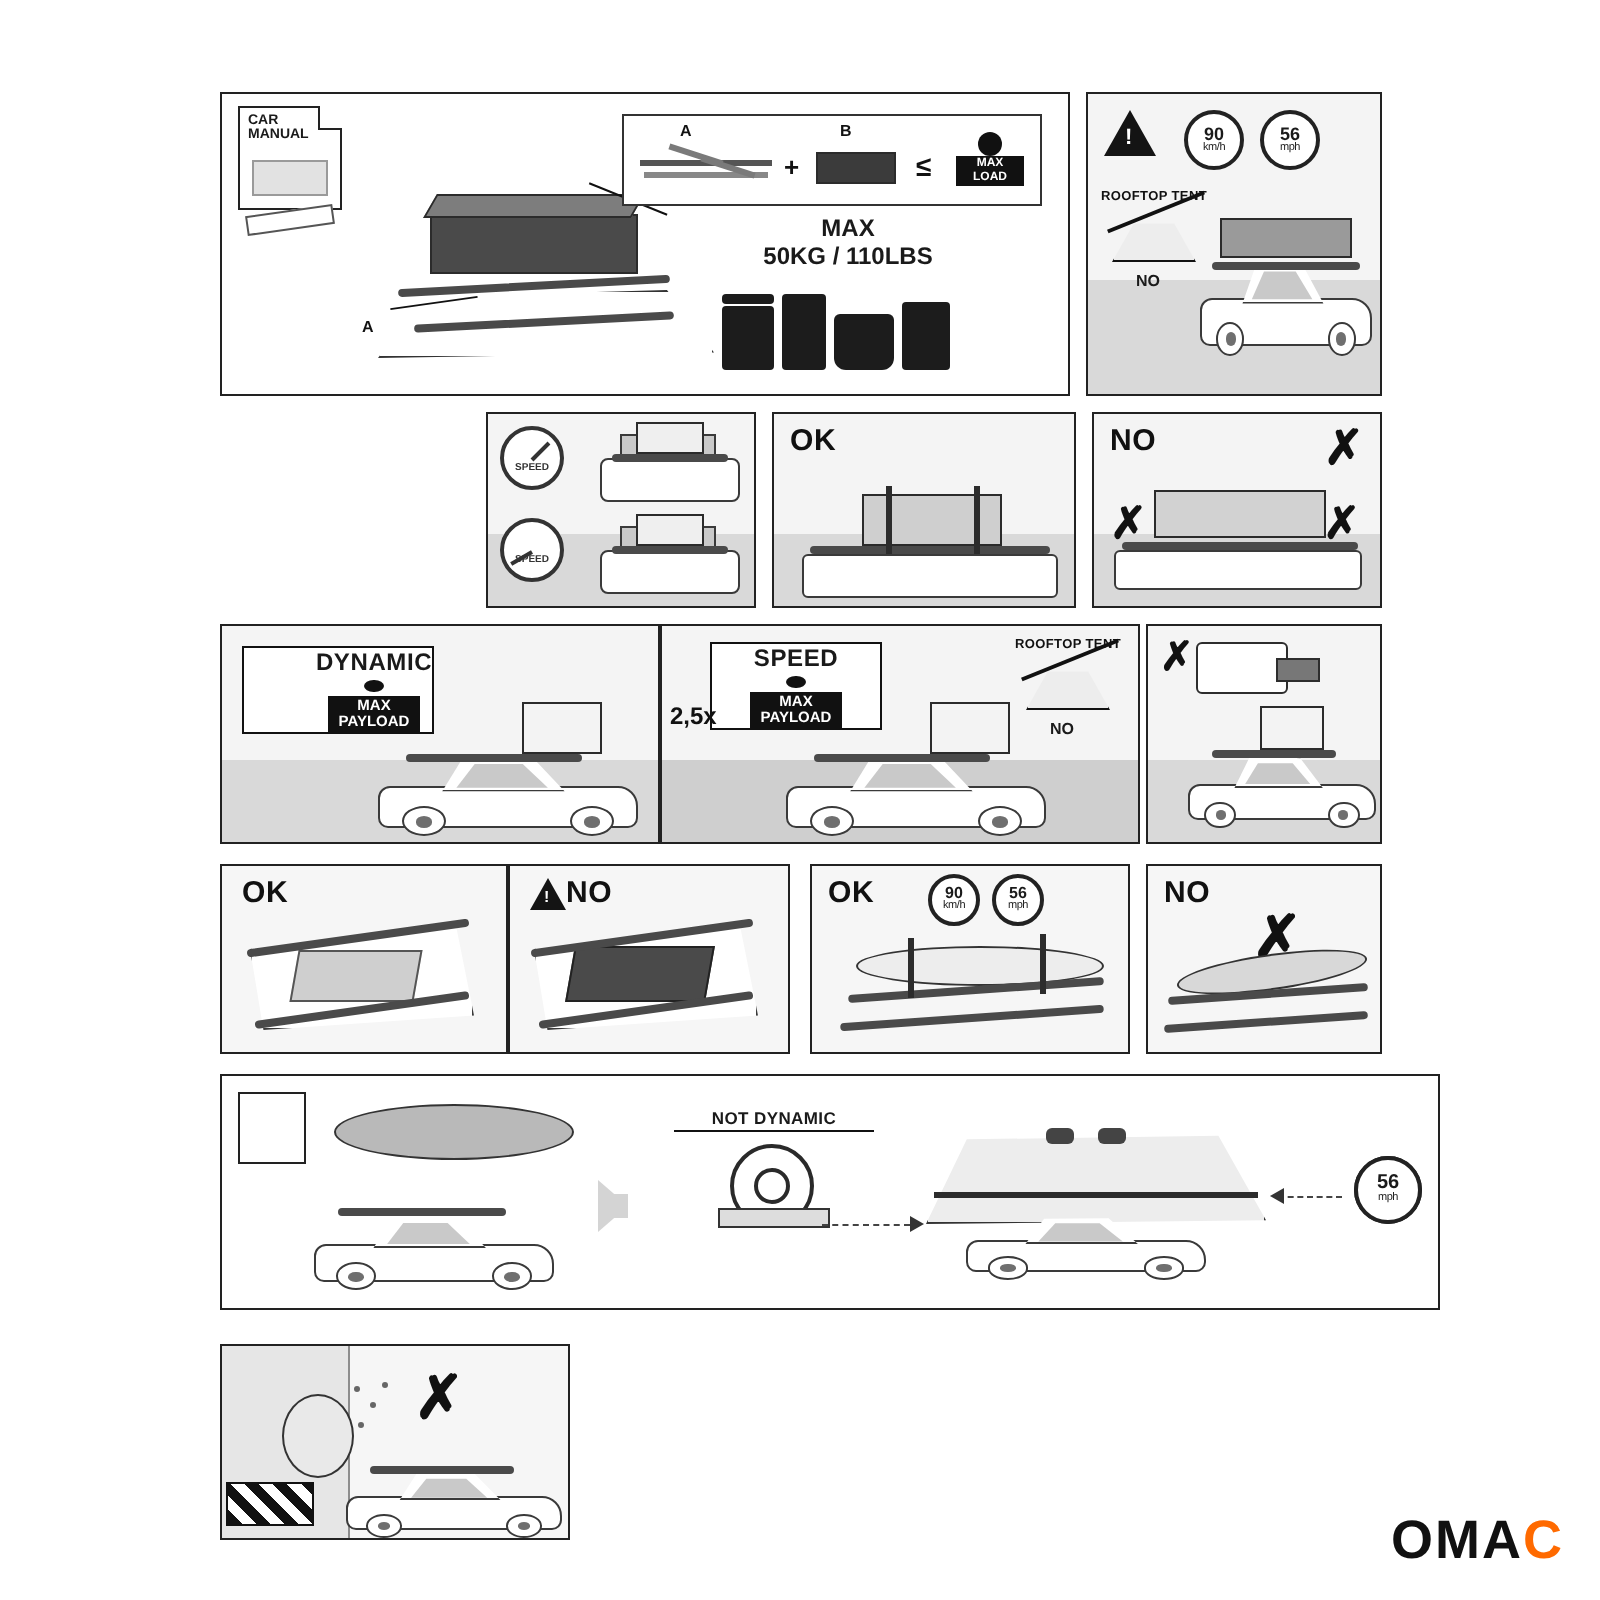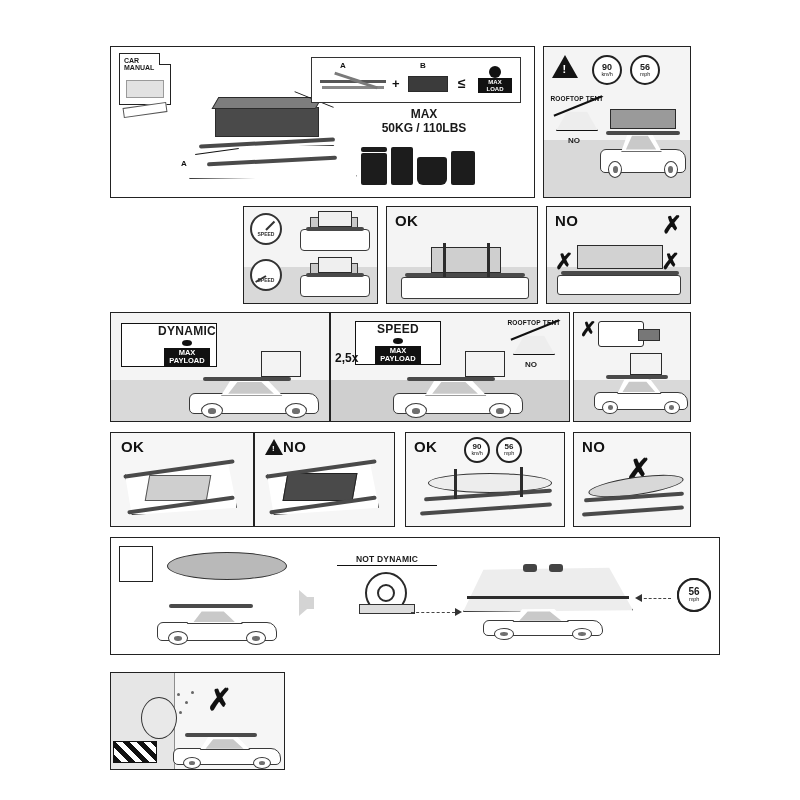--- a/index.html
+++ b/index.html
@@ -558,14 +558,17 @@
     <div class="car" style="left:62px; top:48px; width:108px; height:48px;">
       <div class="body"></div>
         <div class="cabin"></div>
         <div class="win"></div>
       <div class="wheel front"></div>
         <div class="wheel rear"></div>
     </div>
     <div class="bar" style="left:74px; top:60px; width:72px;"></div>
   </div>
 
+  <div class="logo">
+    <span>OM</span><span>A</span><span class="c">C</span>
+  </div>
 
 </div>
 
 </body></html>

